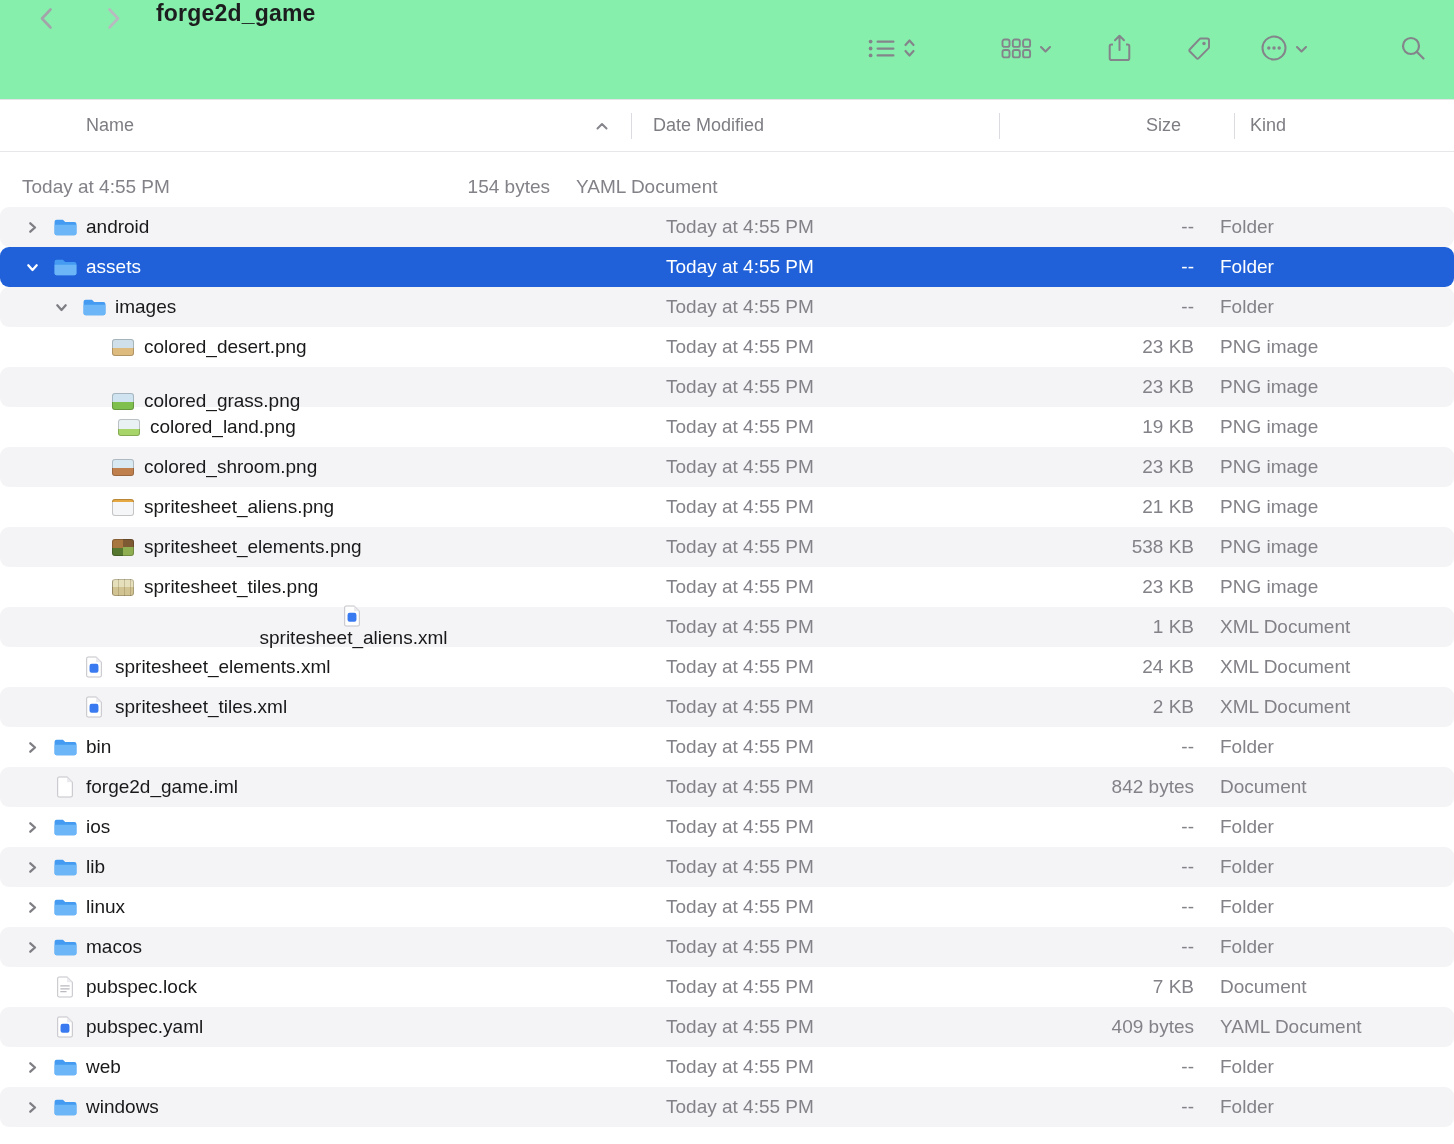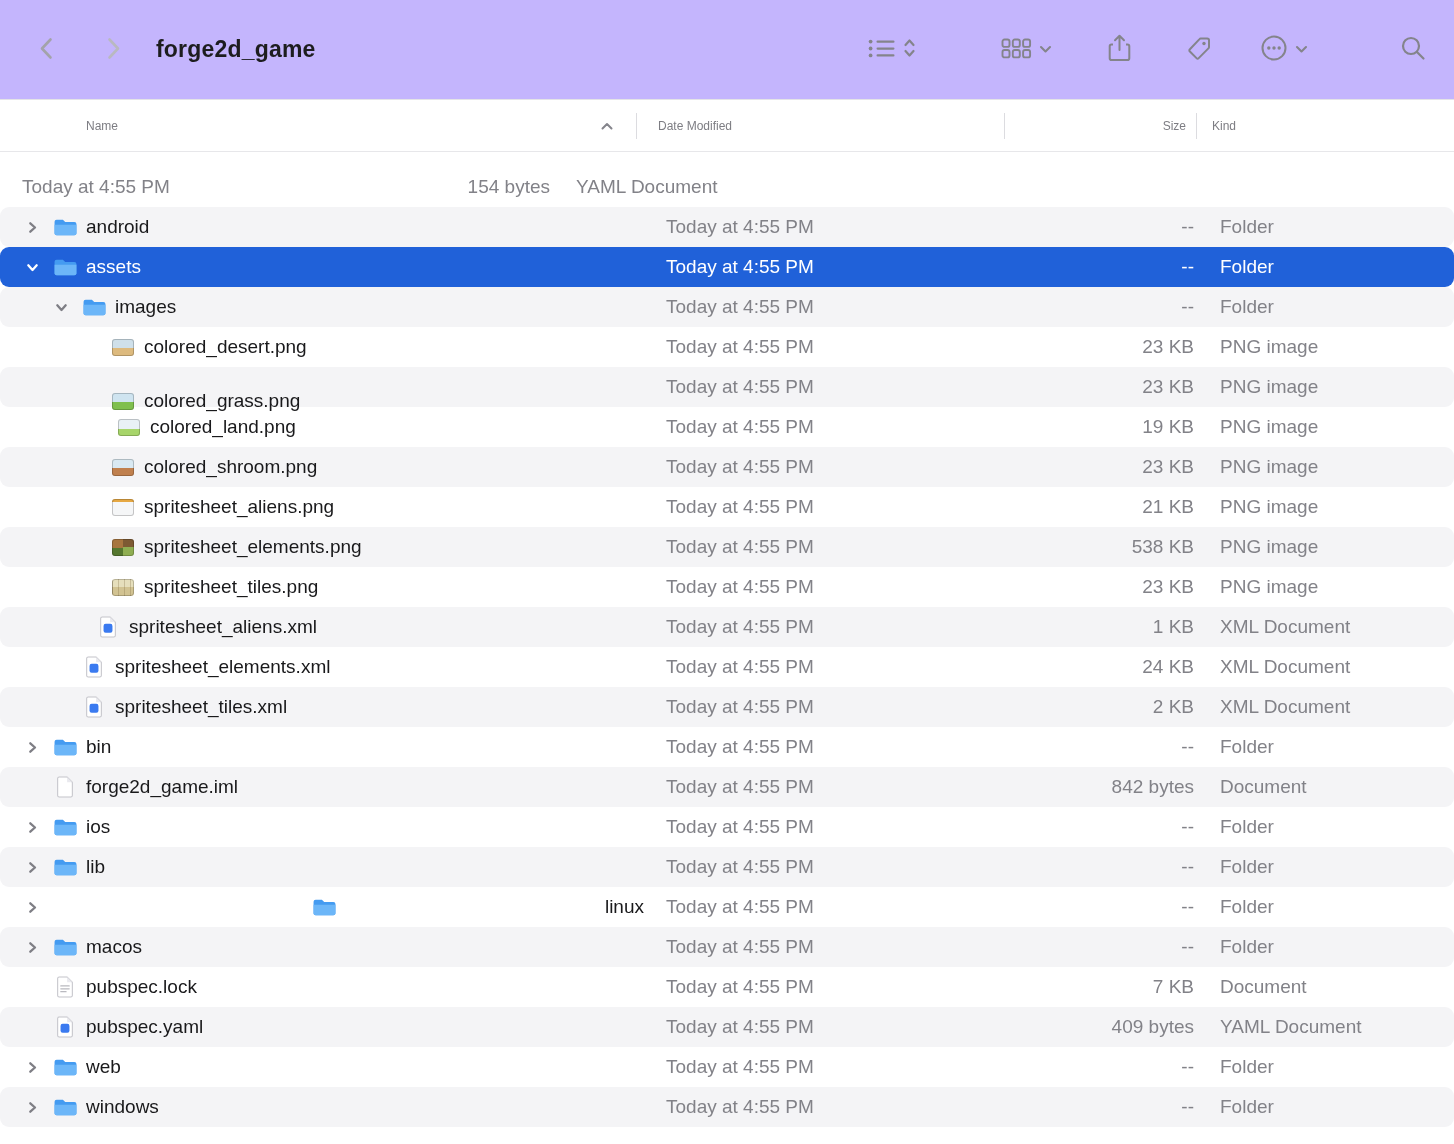--- a/index.html
+++ b/index.html
@@ -1,43 +1,43 @@
 <!DOCTYPE html>
 <html><head>
 <meta charset="utf-8">
 <style>
   * { margin:0; padding:0; box-sizing:border-box; }
   html,body { width:1454px; height:1144px; background:#fff; overflow:hidden;
     font-family:"Liberation Sans", sans-serif; }
 
   
-  .toolbar { height:100px; display:flex; align-items:center; padding:0 28px;
-    border-bottom:1px solid #e4e4e7; background:#c4b5fd; }
+  .toolbar { height:100px; display:flex; padding:0 28px;
+    border-bottom:1px solid #e4e4e7; background:#86efac; }
   .nav-btn { width:36px; height:40px; display:flex; align-items:center; justify-content:center;
     background:none; border:none; color:#a3a3aa; cursor:pointer; }
   .nav-btn.fwd { margin-left:32px; color:#b9b9c0; }
   .title { font-size:23px; font-weight:700; color:#1d1d1f; margin-left:24px; letter-spacing:.2px; }
   .tb-spacer { flex:1; }
   .tb-btn { display:flex; align-items:center; gap:7px; background:none; border:none;
     color:#84848b; cursor:pointer; }
   .g-grid { margin-left:84px; }
   .g-share { margin-left:56px; }
   .g-tag { margin-left:56px; }
   .g-more { margin-left:48px; }
   .g-search { margin-left:92px; }
 
   
   .header { height:52px; display:flex; align-items:center; border-bottom:1px solid #e7e7ea;
-    color:#7d7d83; font-size:12px; }
+    color:#7d7d83; font-size:18px; }
   .h-cell { position:relative; display:flex; align-items:center; height:100%; }
   .h-name { flex:1; padding-left:86px; }
   .h-sort { margin-left:auto; margin-right:22px; color:#85858c; display:flex; }
   .h-date { width:368px; padding-left:22px; }
   .h-size { width:192px; justify-content:flex-end; padding-right:10px; }
-  .h-kind { width:258px; padding-left:16px; }
+  .h-kind { width:220px; padding-left:16px;margin-left:43px; }
   .h-date::before, .h-size::before, .h-kind::before { content:""; position:absolute; left:0;
     top:13px; height:26px; width:1px; background:#dcdce0; }
 
   
   .file-list { padding-top:15px; }
   .row { height:40px; display:flex; align-items:center; font-size:19px; border-radius:9px; }
   .row.alt { background:#f4f4f6; }
   .row.selected { background:#2061d9; }
   .row.selected * { color:#fff !important; }
   .col-name { flex:1; display:flex; align-items:center; min-width:0; }
@@ -328,21 +328,21 @@
           <span class="icon">
             <span class="thumb img-tiles"></span>
           </span>
           <span class="fname">spritesheet_tiles.png</span>
         </div>
         <div class="col-date meta">Today at 4:55 PM</div>
         <div class="col-size meta">23 KB</div>
         <div class="col-kind meta">PNG image</div>
       </div>
       <div class="row alt">
-        <div class="col-name" style="padding-left: 59px;">
+        <div class="col-name" style="padding-left: 59px; flex-direction: column;">
           <span class="chev"></span>
           <span class="icon">
             <svg width="18" height="22" viewBox="0 0 34 42">
               <path d="M3 5 q0-3 3-3 h15 l10 10 v25 q0 3-3 3 H6 q-3 0-3-3 Z" fill="#fff" stroke="#c4c4ca" stroke-width="2"></path>
               <path d="M21 2 l10 10 h-10 Z" fill="#e9e9ee"></path>
               <rect x="8.5" y="15" width="17" height="17" rx="4" fill="#3a7af0"></rect>
             </svg>
           </span>
           <span class="fname">spritesheet_aliens.xml</span>
         </div>
@@ -448,21 +448,21 @@
               <path d="M3 14.5 h42 V31 q0 4-4 4 H7 q-4 0-4-4 Z" fill="#6cb6f8"></path>
             </svg>
           </span>
           <span class="fname">lib</span>
         </div>
         <div class="col-date meta">Today at 4:55 PM</div>
         <div class="col-size meta">--</div>
         <div class="col-kind meta">Folder</div>
       </div>
       <div class="row">
-        <div class="col-name" style="padding-left: 16px; justify-content: space-between;">
+        <div class="col-name" style="padding-left: 16px;">
           <span class="chev">
             <svg width="13" height="13" viewBox="0 0 13 13">
               <path d="M4.3 2.3 L9 6.5 L4.3 10.7" fill="none" stroke="currentColor" stroke-width="2.3" stroke-linecap="round" stroke-linejoin="round"></path>
             </svg>
           </span>
           <span class="icon">
             <svg width="25" height="21" viewBox="0 0 48 40">
               <path d="M3 9 q0-4 4-4 h12 l4.5 4.5 H41 q4 0 4 4 V31 q0 4-4 4 H7 q-4 0-4-4 Z" fill="#449bf1"></path>
               <path d="M3 14.5 h42 V31 q0 4-4 4 H7 q-4 0-4-4 Z" fill="#6cb6f8"></path>
             </svg>

